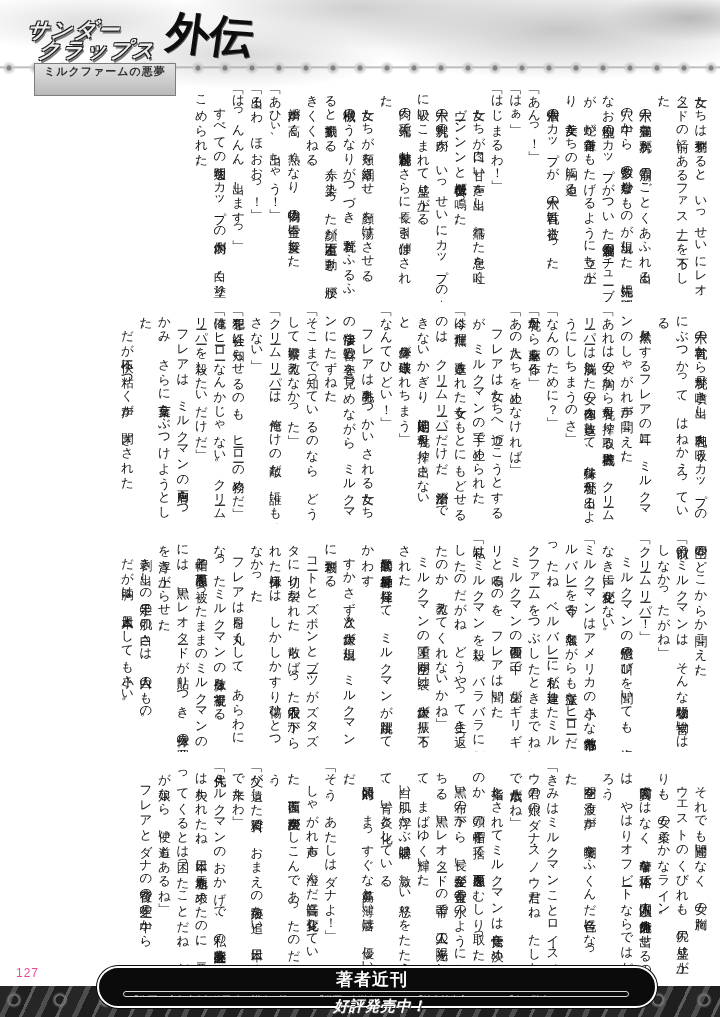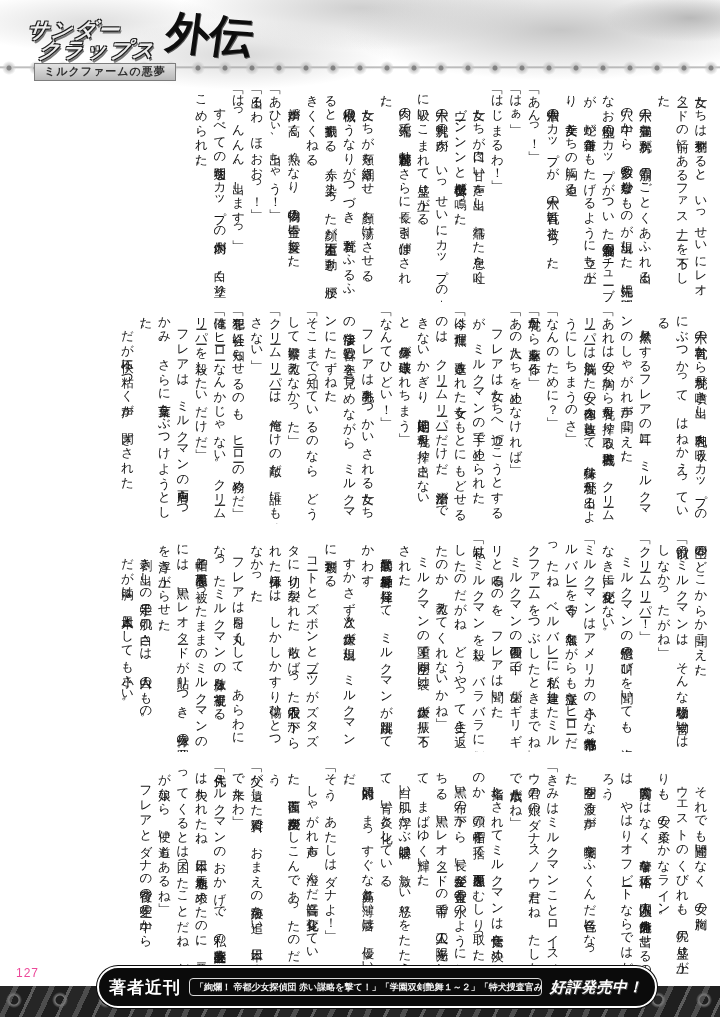--- a/index.html
+++ b/index.html
@@ -41,21 +41,21 @@
   .logo-gaiden{
     position:absolute;right:-12px;top:-6px;
     font-size:44px;font-weight:900;color:#0d0d0d;line-height:44px;
     transform:rotate(4deg) skewX(4deg);
     text-shadow:1px 1px 0 #555;
   }
   .logo-sub{
     margin:3px 16px 0 8px;display:inline-block;
     font-size:11px;font-weight:bold;color:#2e2e2e;letter-spacing:1px;
     background:linear-gradient(#e3e3e3,#b9b9b9);
-    border:1px solid #7d7d7d;padding:0 9px 1px 9px;
+    border:1px solid #7d7d7d;padding:0 9px 16px 9px;
     font-family:"Liberation Sans","DejaVu Sans",sans-serif;
   }
   
   .band{
     position:absolute;left:50px;width:660px;height:216px;
     writing-mode:vertical-rl;text-orientation:mixed;
     font-size:12.5px;line-height:18.5px;letter-spacing:.4px;
     color:#141414;overflow:hidden;
   }
   .band p{margin:0;padding:0;}
@@ -76,21 +76,21 @@
       radial-gradient(circle 9px at 14px 14px,rgba(0,0,0,0) 4px,#777 5px,rgba(0,0,0,0) 8px),
       repeating-linear-gradient(115deg,#262626 0 12px,#4d4d4d 12px 17px,#1f1f1f 17px 30px,#5c5c5c 30px 33px);
     background-size:46px 31px,auto;
   }
   
   .footer-pill{
     position:absolute;left:97px;top:966px;width:560px;height:42px;
     background:#0b0b0b;border:2px solid #fff;border-radius:22px;
     box-shadow:0 0 0 1px #0b0b0b;
     display:flex;align-items:center;box-sizing:border-box;padding:0 12px 0 10px;
-    color:#fff;font-family:"Liberation Sans","DejaVu Sans",sans-serif;
+    color:#fff;font-family:"Liberation Sans","DejaVu Sans",sans-serif;flex-direction:column;
   }
   .f-label{
     font-size:17px;font-weight:900;letter-spacing:1px;white-space:nowrap;margin-right:8px;
   }
   .f-titles{
     flex:1;border:1px solid #d9d9d9;border-radius:4px;
     padding:2px 5px;font-size:9px;line-height:12px;
     font-weight:bold;color:#f2f2f2;white-space:nowrap;overflow:hidden;
   }
   .f-badge{

